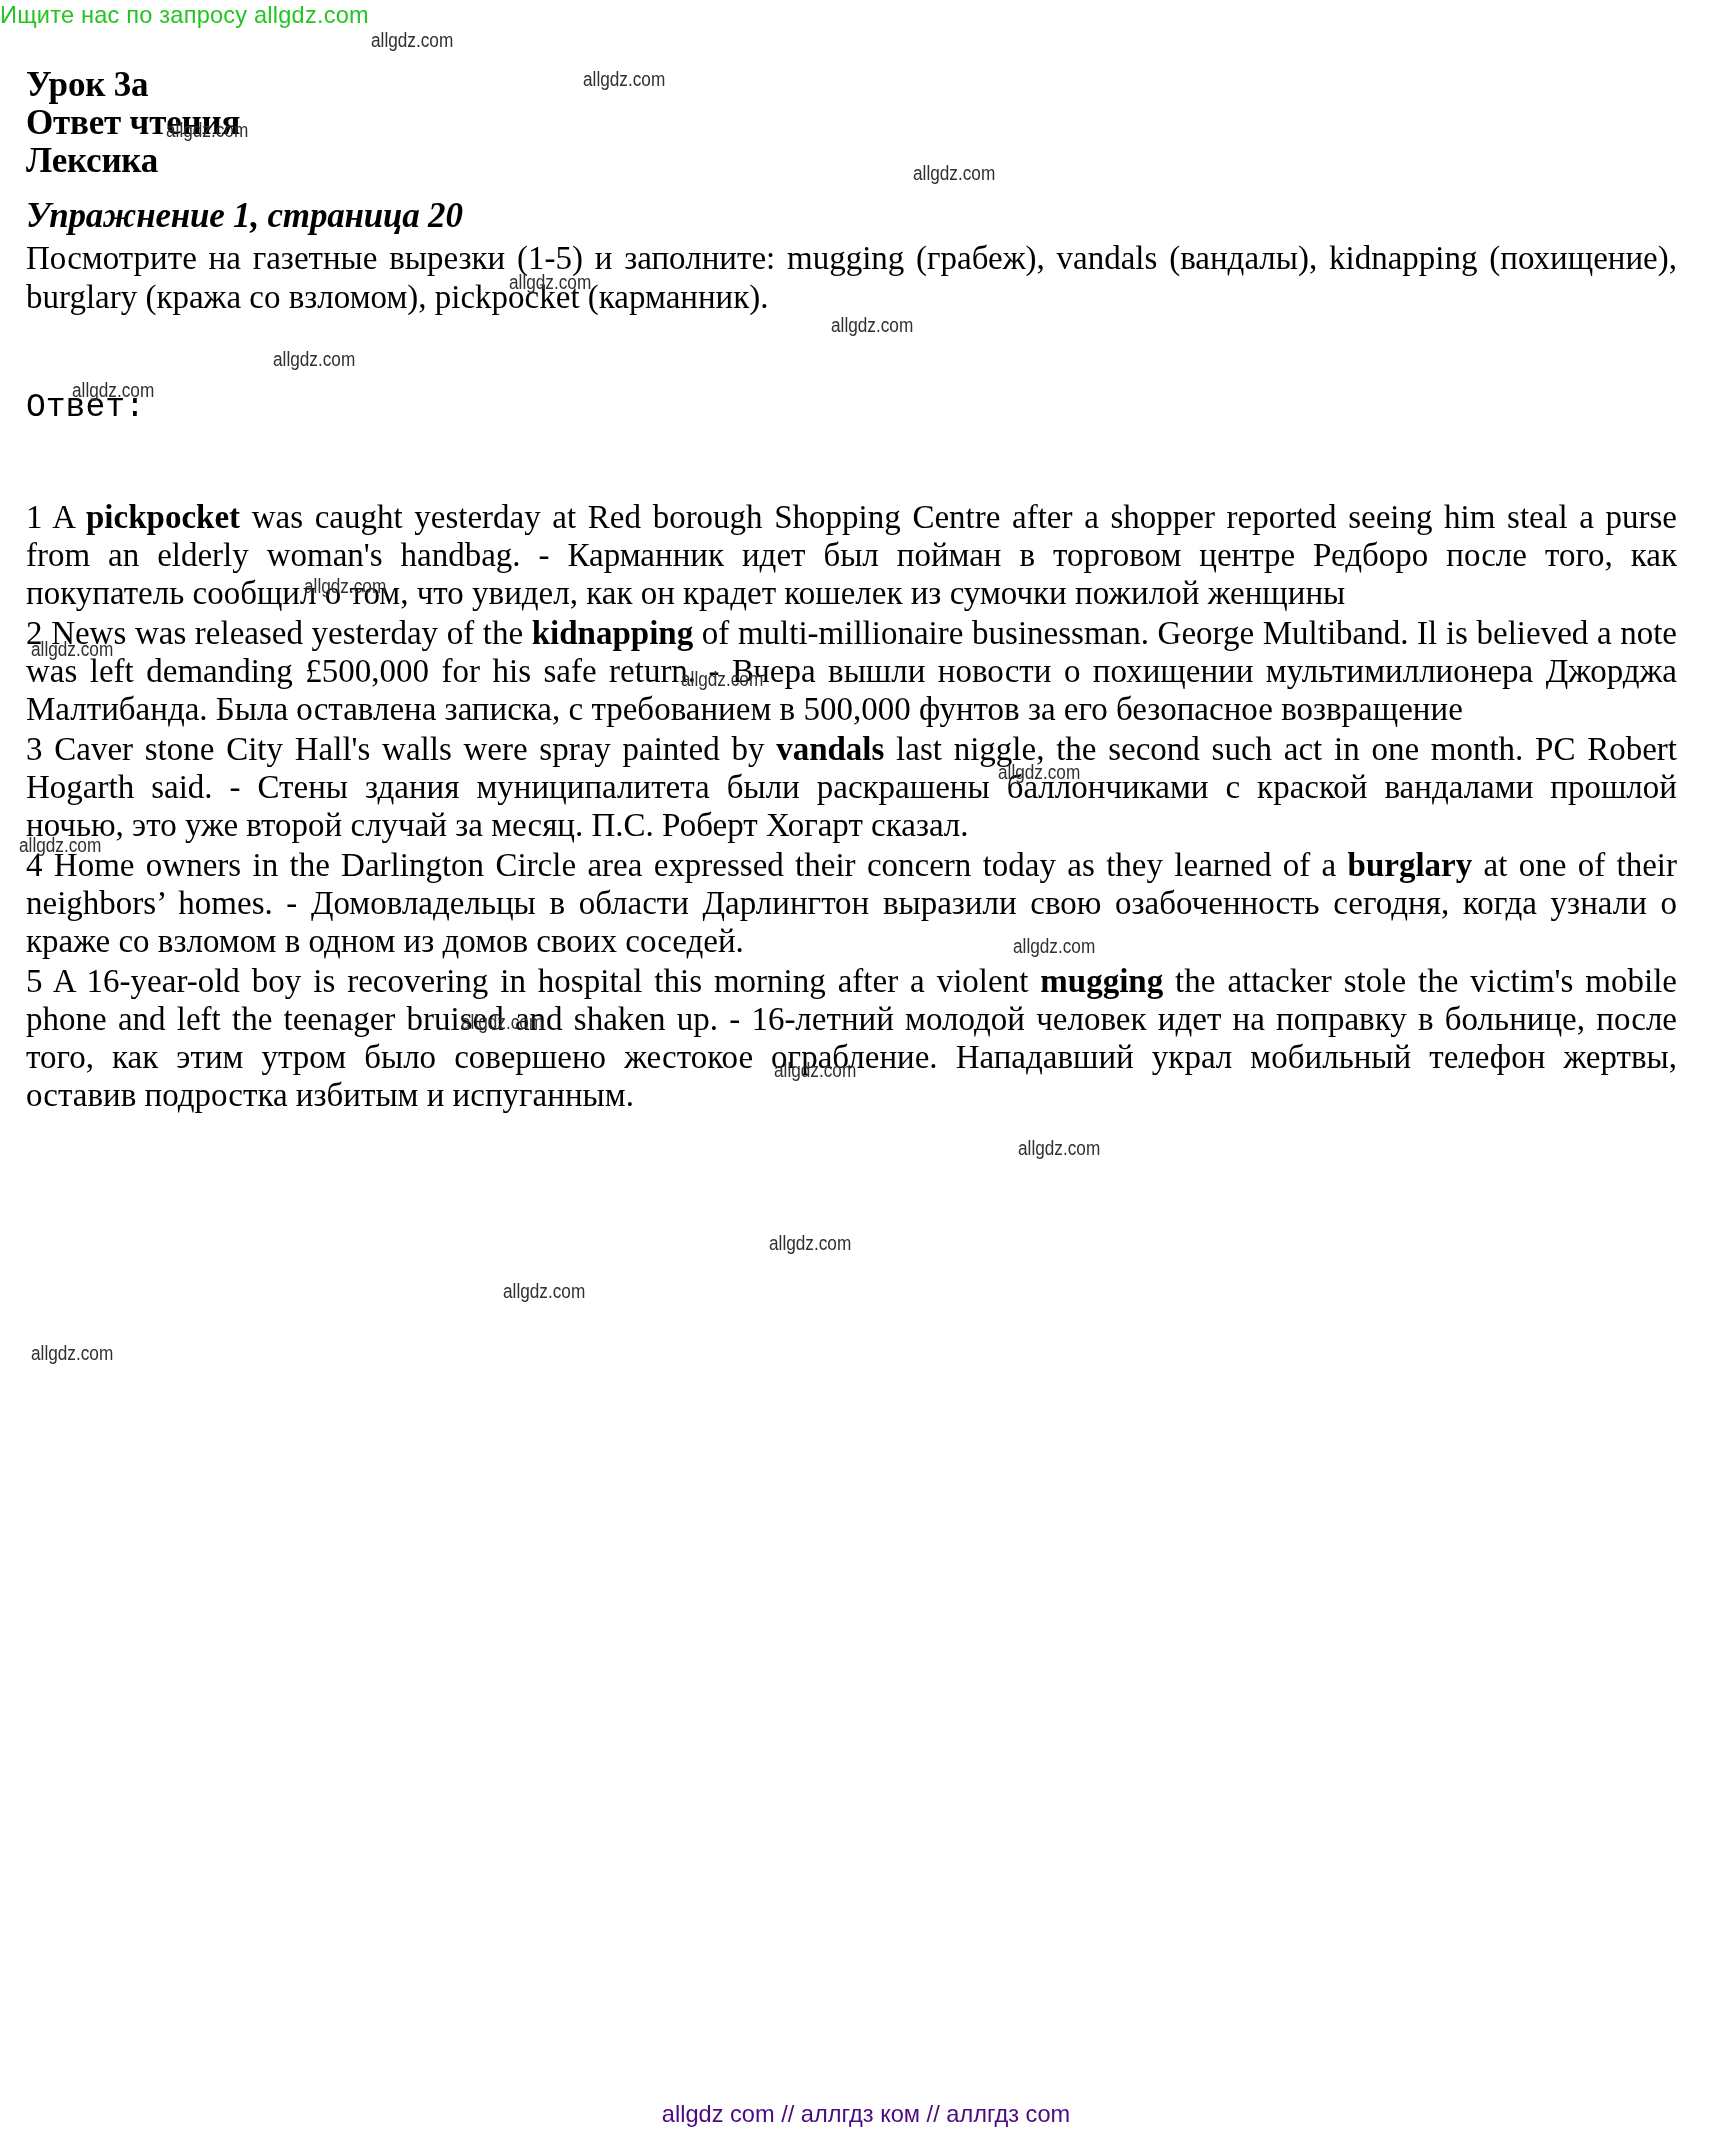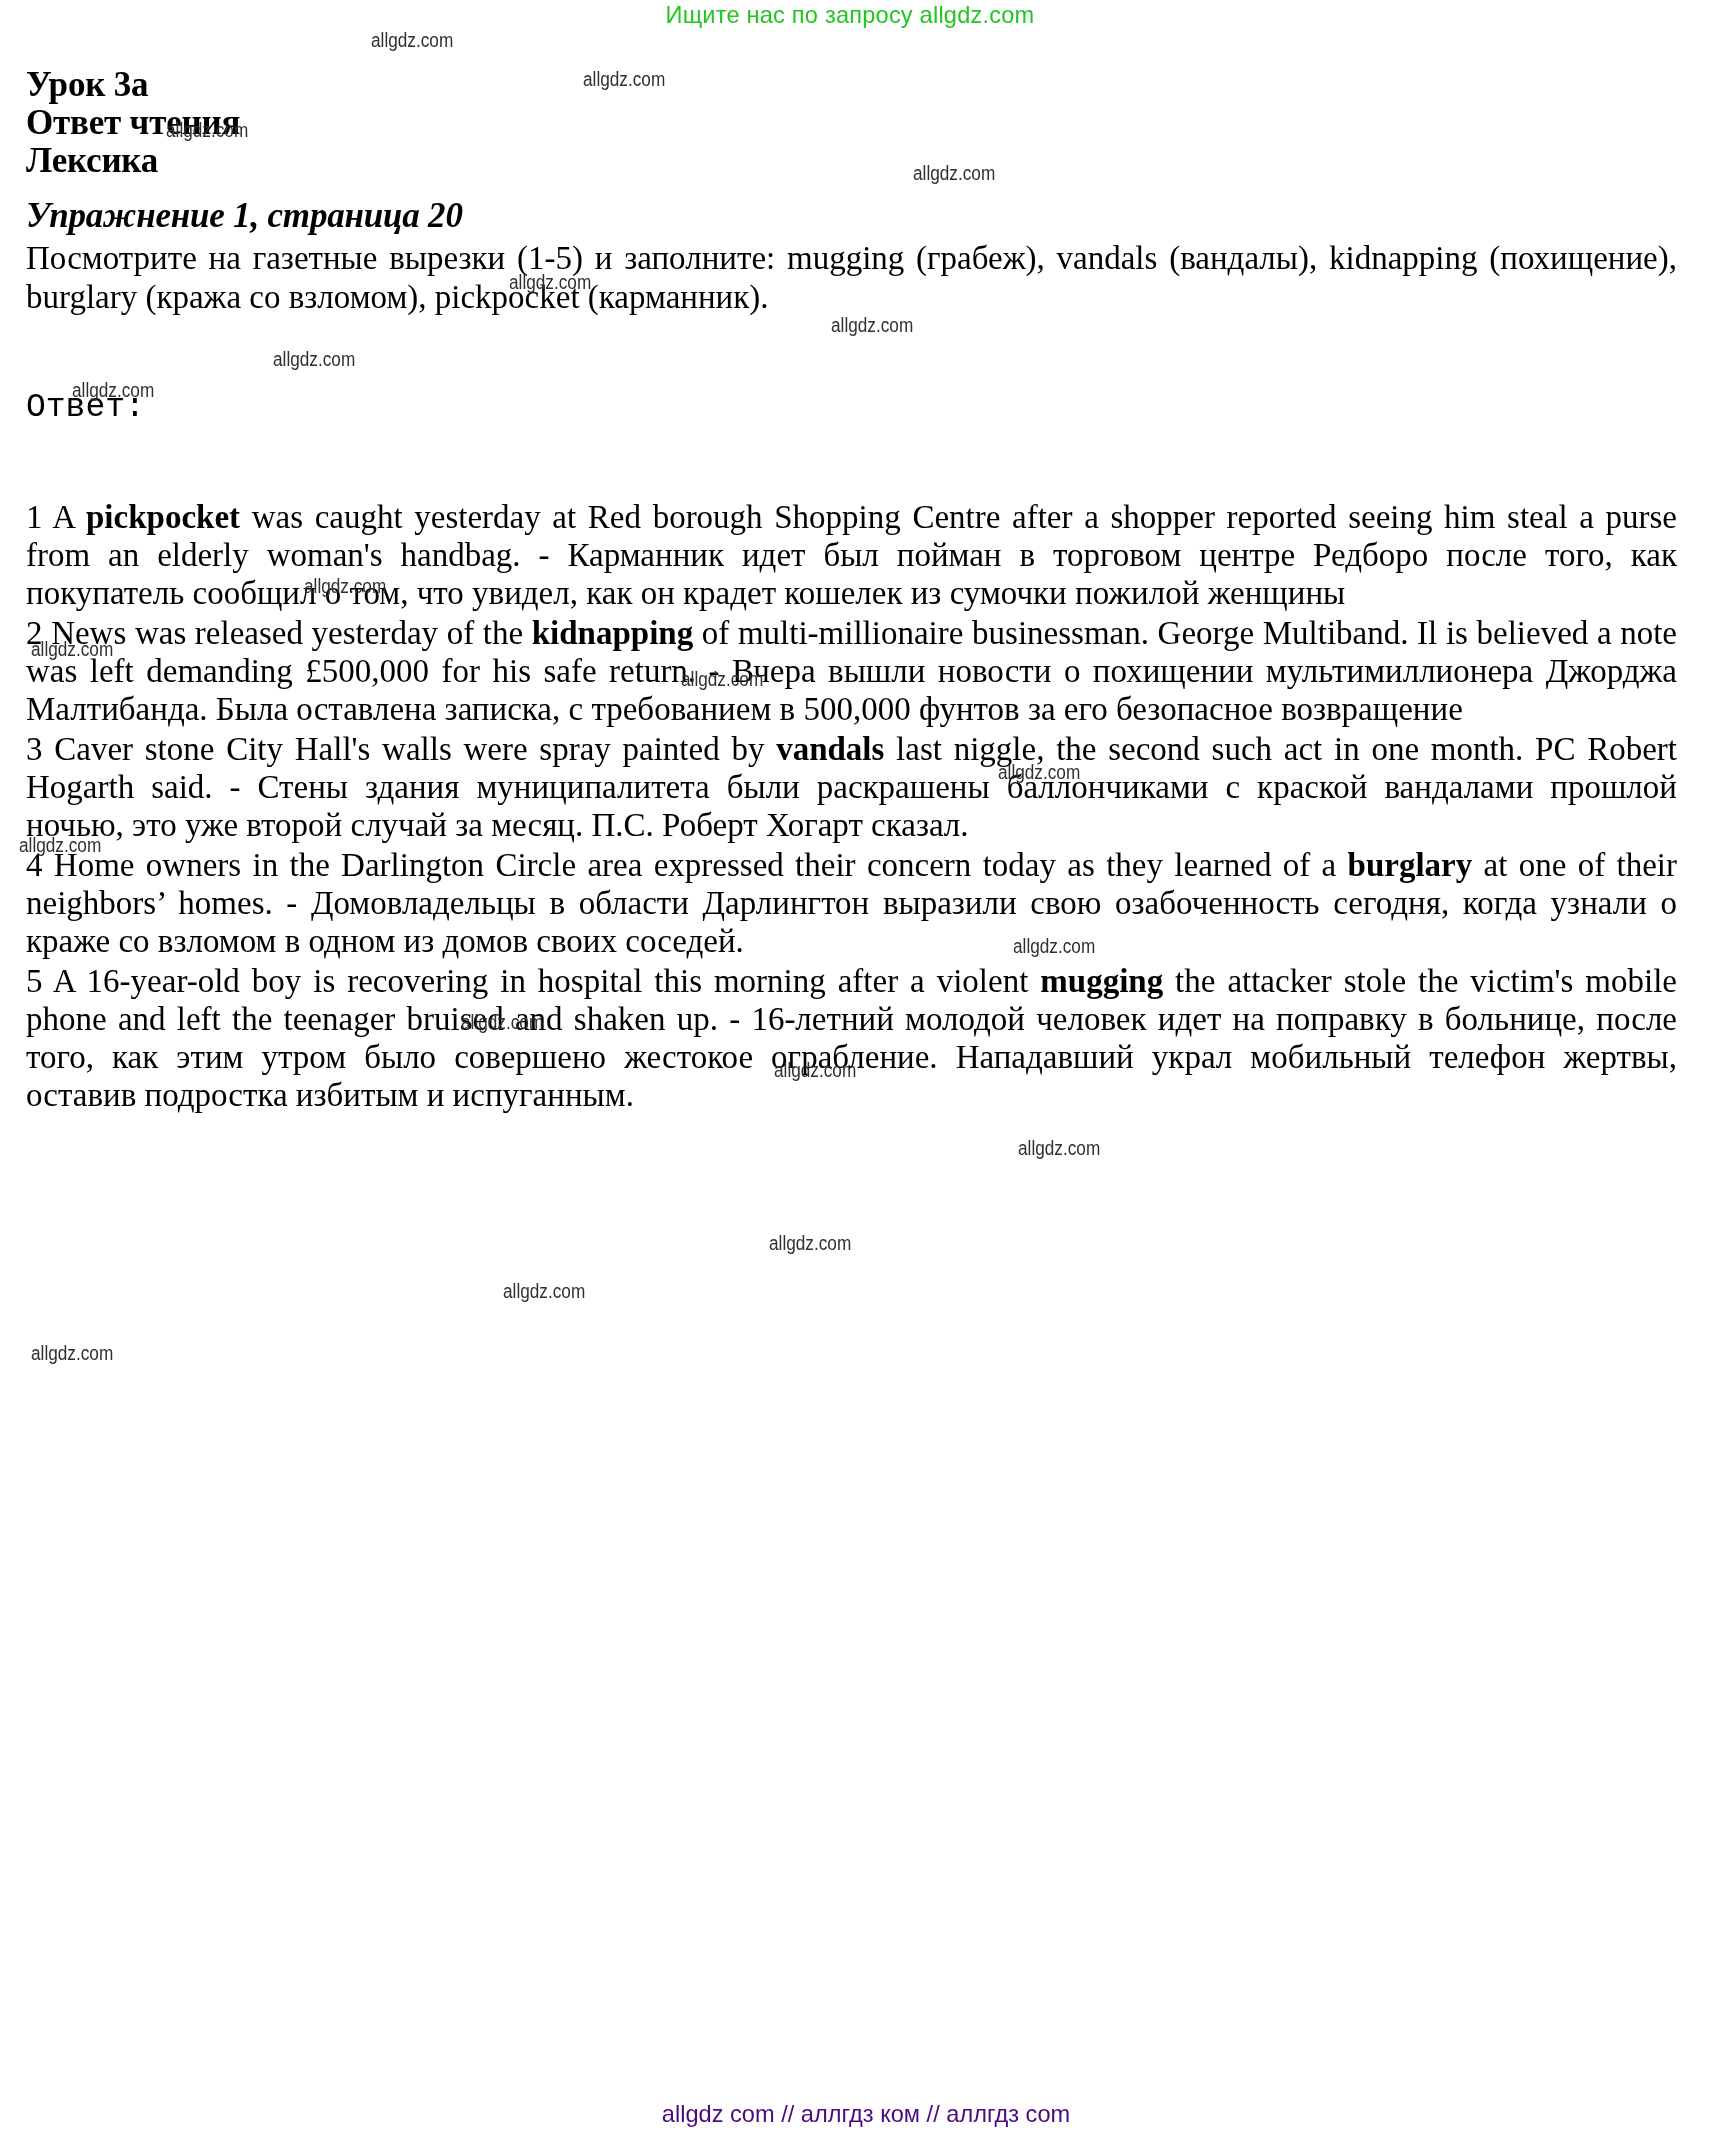--- a/index.html
+++ b/index.html
@@ -23,21 +23,21 @@
     width: 1732px;
     height: 2140px;
   }
 
   
   .promo-line {
     position: absolute;
     top: 1.7px;
     left: 0;
     width: 1700px;
-    text-align: center;
+    text-align: left;
     font-family: "Liberation Sans", "DejaVu Sans", sans-serif;
     font-size: 23.6px;
     color: #22c522;
     letter-spacing: 0.2px;
     white-space: nowrap;
   }
 
   
   .content {
     position: absolute;

